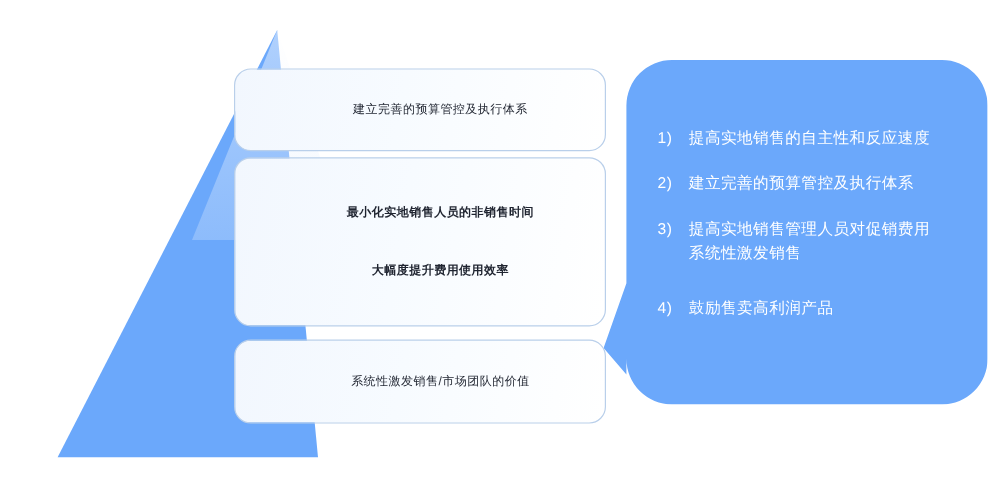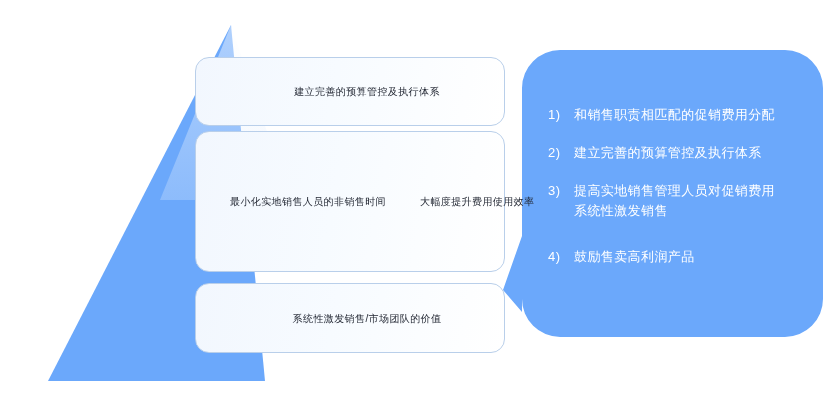--- a/index.html
+++ b/index.html
@@ -46,23 +46,24 @@
     text-align: left;
     white-space: nowrap;
     margin-left: 34px;
   }
   #step-box-1 { top: 57px;  height: 69px; }
   #step-box-2 { top: 131px; height: 141px; }
   #step-box-3 { top: 283px; height: 70px; }
 
   
   #step-box-2 {
-    flex-direction: row;
+    flex-direction: column;
     justify-content: space-around;
     padding: 22px 0;
+    font-weight: bold;
   }
 
   
   #callout-panel {
     position: absolute;
     left: 503px;
     top: 50px;
     width: 320px;
     height: 287px;
   }
@@ -155,21 +156,21 @@
                A 38 38 0 0 1 19 249
                L 19 262
                L 0 240
                L 19 186
                Z" fill="#6ba8fb"></path>
     </svg>
 
     <div id="callout-list">
       <div class="list-row" id="list-row-1">
         <span class="num">1)</span>
-        <span class="txt">和销售职责相匹配的促销费用分配</span>
+        <span class="txt">提高实地销售的自主性和反应速度</span>
       </div>
       <div class="list-row" id="list-row-2">
         <span class="num">2)</span>
         <span class="txt">建立完善的预算管控及执行体系</span>
       </div>
       <div class="list-row" id="list-row-3">
         <span class="num">3)</span>
         <span class="txt">提高实地销售管理人员对促销费用
 系统性激发销售</span>
       </div>

